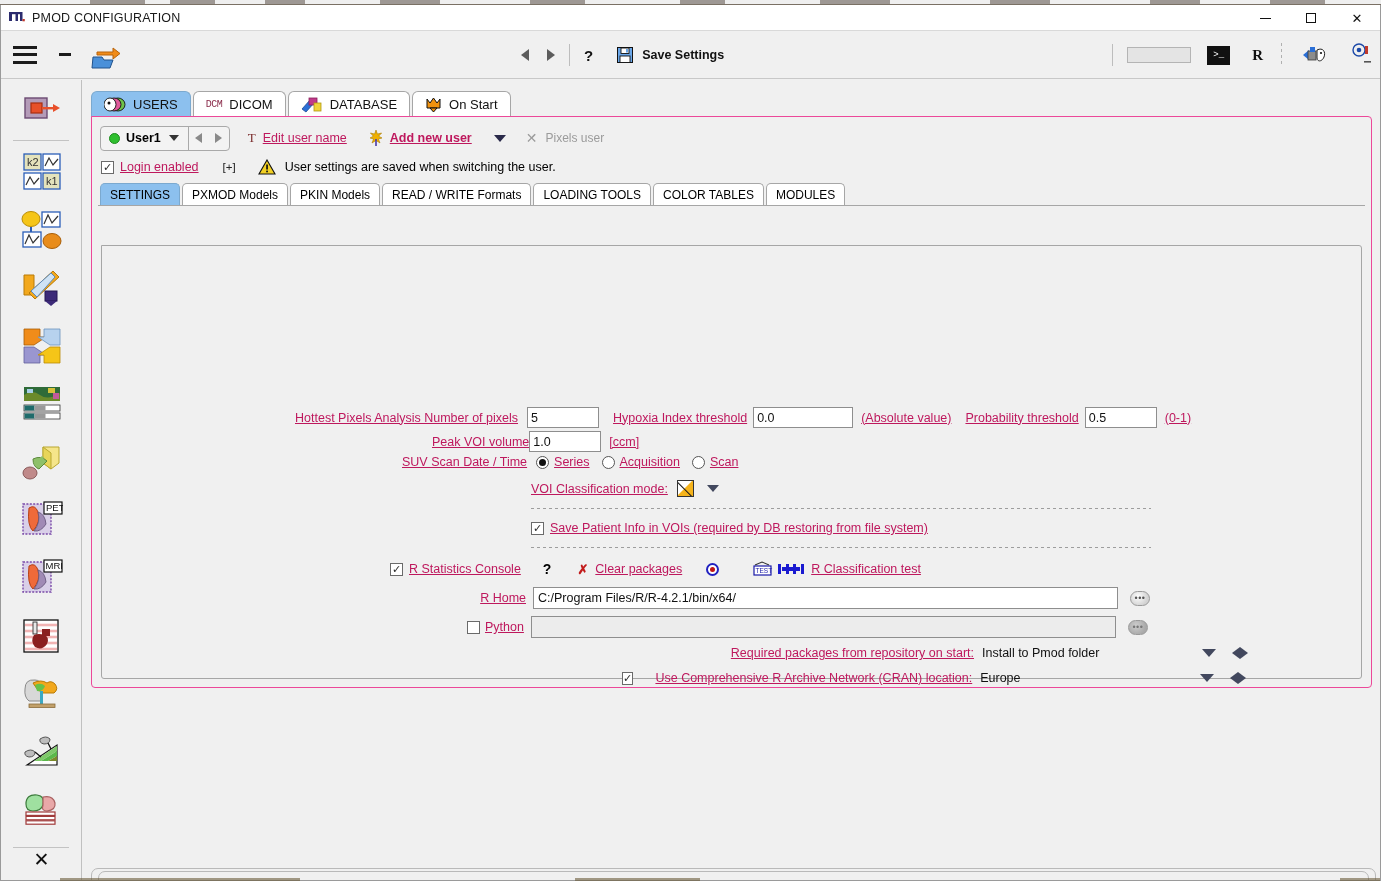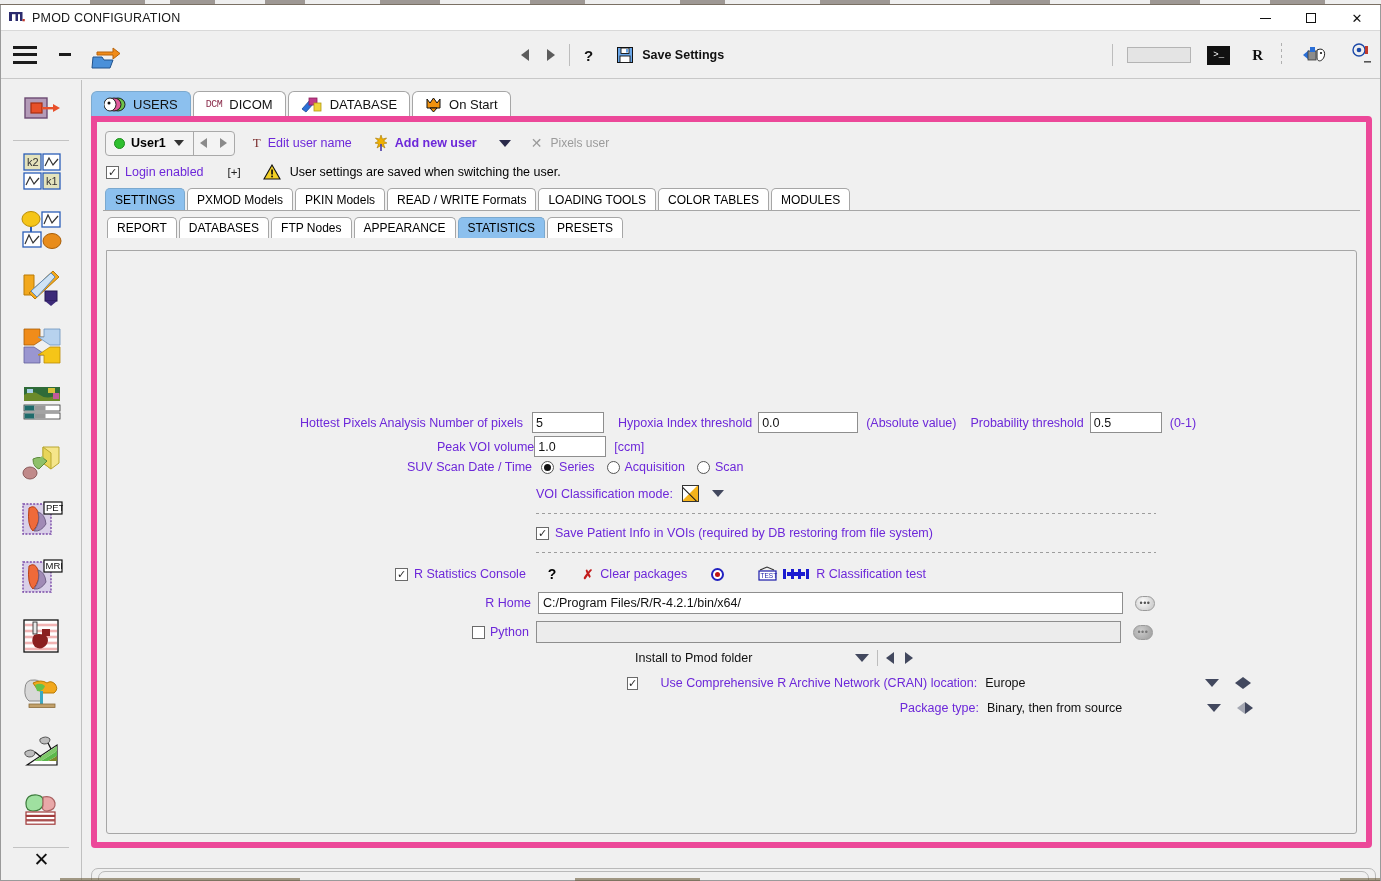--- a/index.html
+++ b/index.html
@@ -162,23 +162,23 @@
     border: 1px solid #a6a6a6;
     border-bottom: none;
     border-radius: 6px 6px 0 0;
     font-size: 13px; color: #111;
     margin-right: 2px; cursor: pointer; margin-top: 27px;
   }
   .toptab.active { background: #8cc0ee; border-color: #7ba9cf; }
   .toptab .tlabel { font-size: 13px; }
 
   .panel {
-    border: 6px solid #ec4899;
+    border: 1px solid #ec4899;
     background: #f0f0f0;
-    height: 732px;
+    height: 572px;
     margin-top: -1px;
     position: relative;
     border-radius: 0 4px 4px 4px;
   }
 
   
   .userrow {
     display: flex; align-items: center;
     padding: 8px 0 0 8px; height: 34px;
   }
@@ -248,21 +248,21 @@
   .tab3.active { background: #8cc0ee; border-color: #7ba9cf; }
 
   .content-panel {
     position: absolute; left: 9px; top: 128px; right: 9px; bottom: 8px;
     border: 1px solid #a6a6a6; background: #f0f0f0;
     border-radius: 0 3px 3px 3px;
   }
 
   
   .frow { position: absolute; display: flex; align-items: center; }
-  .lbl { font-size: 12.5px; color: #6d28d9; white-space: nowrap; }
+  .lbl { font-size: 12.5px; color: #be185d; white-space: nowrap; text-decoration: underline; }
   .lbl-r { text-align: right; }
   .tfield {
     height: 21px; border: 1px solid #8e8e8e; background: #fff;
     font-family: "Liberation Sans", sans-serif; font-size: 12.5px;
     padding: 0 3px; color: #111; outline: none;
   }
   .radio {
     width: 13px; height: 13px; border-radius: 50%; border: 1px solid #555;
     background: #fff; display: inline-flex; align-items: center; justify-content: center;
     cursor: pointer;
@@ -718,40 +718,20 @@
             </div>
           <div class="tab2">
               <span>COLOR TABLES</span>
             </div>
           <div class="tab2">
               <span>MODULES</span>
             </div>
         </div>
         <div class="tabs2-line"></div>
 
-        <div class="tabs3">
-          <div class="tab3">
-              <span>REPORT</span>
-            </div>
-          <div class="tab3">
-              <span>DATABASES</span>
-            </div>
-          <div class="tab3">
-              <span>FTP Nodes</span>
-            </div>
-          <div class="tab3">
-              <span>APPEARANCE</span>
-            </div>
-          <div class="tab3 active">
-              <span>STATISTICS</span>
-            </div>
-          <div class="tab3">
-              <span>PRESETS</span>
-            </div>
-        </div>
 
         <div class="content-panel">
 
           <div class="frow" style="left:193px; top:161px;">
             <span class="lbl lbl-r">Hottest Pixels Analysis Number of pixels</span>
             <input class="tfield" style="width: 72px; margin-left: 9px;" value="5">
             <span class="lbl" style="margin-left:14px">Hypoxia Index threshold</span>
             <input class="tfield" style="width: 100px; margin-left: 6px;" value="0.0">
             <span class="lbl" style="margin-left:8px">(Absolute value)</span>
             <span class="lbl" style="margin-left:14px">Probability threshold</span>
@@ -836,48 +816,40 @@
           </div>
 
           <div class="frow" style="left:365px; top:370px;">
             <span class="chk"></span>
             <span class="lbl" style="margin-left:5px;margin-right:7px">Python</span>
             <input class="path-field disabled" style="width: 585px;" value="">
             <span class="ell-btn dim" style="margin-left:12px">•••</span>
           </div>
 
           <div class="frow" style="left:520px; top:399px; width:560px;">
+            <span class="lbl" style="flex:0 0 352px;text-align:right">Required packages from repository on start:</span>
             <span class="sel-val" style="flex:0 0 220px;margin-left:8px">Install to Pmod folder</span>
             <span class="sel-tri"></span>
             <span class="sel-sep"></span>
             <span class="sel-prev"></span>
             <span style="width:11px"></span>
             <span class="sel-next"></span>
           </div>
 
           <div class="frow" style="left:520px; top:424px; width:560px;">
             <span class="chk">✓</span>
             <span class="lbl" style="flex:0 0 333px;text-align:right;margin-left:6px">Use Comprehensive R Archive Network (CRAN) location:</span>
             <span class="sel-val" style="flex:0 0 220px;margin-left:8px">Europe</span>
             <span class="sel-tri"></span>
             <span class="sel-sep"></span>
             <span class="sel-prev"></span>
             <span style="width:11px"></span>
             <span class="sel-next"></span>
           </div>
 
-          <div class="frow" style="left:520px; top:449px; width:560px;">
-            <span class="lbl" style="flex:0 0 352px;text-align:right">Package type:</span>
-            <span class="sel-val" style="flex:0 0 220px;margin-left:8px">Binary, then from source</span>
-            <span class="sel-tri"></span>
-            <span class="sel-sep"></span>
-            <span class="sel-prev dim"></span>
-            <span style="width:11px"></span>
-            <span class="sel-next"></span>
-          </div>
 
         </div>
       </div>
     </div>
   </div>
 
   <div class="bottom-hint">
     <div class="bh-r" style="top:2px;width:1285px"></div>
     <div class="bh-r" style="top:5px;left:7px;width:1271px"></div>
   </div>

